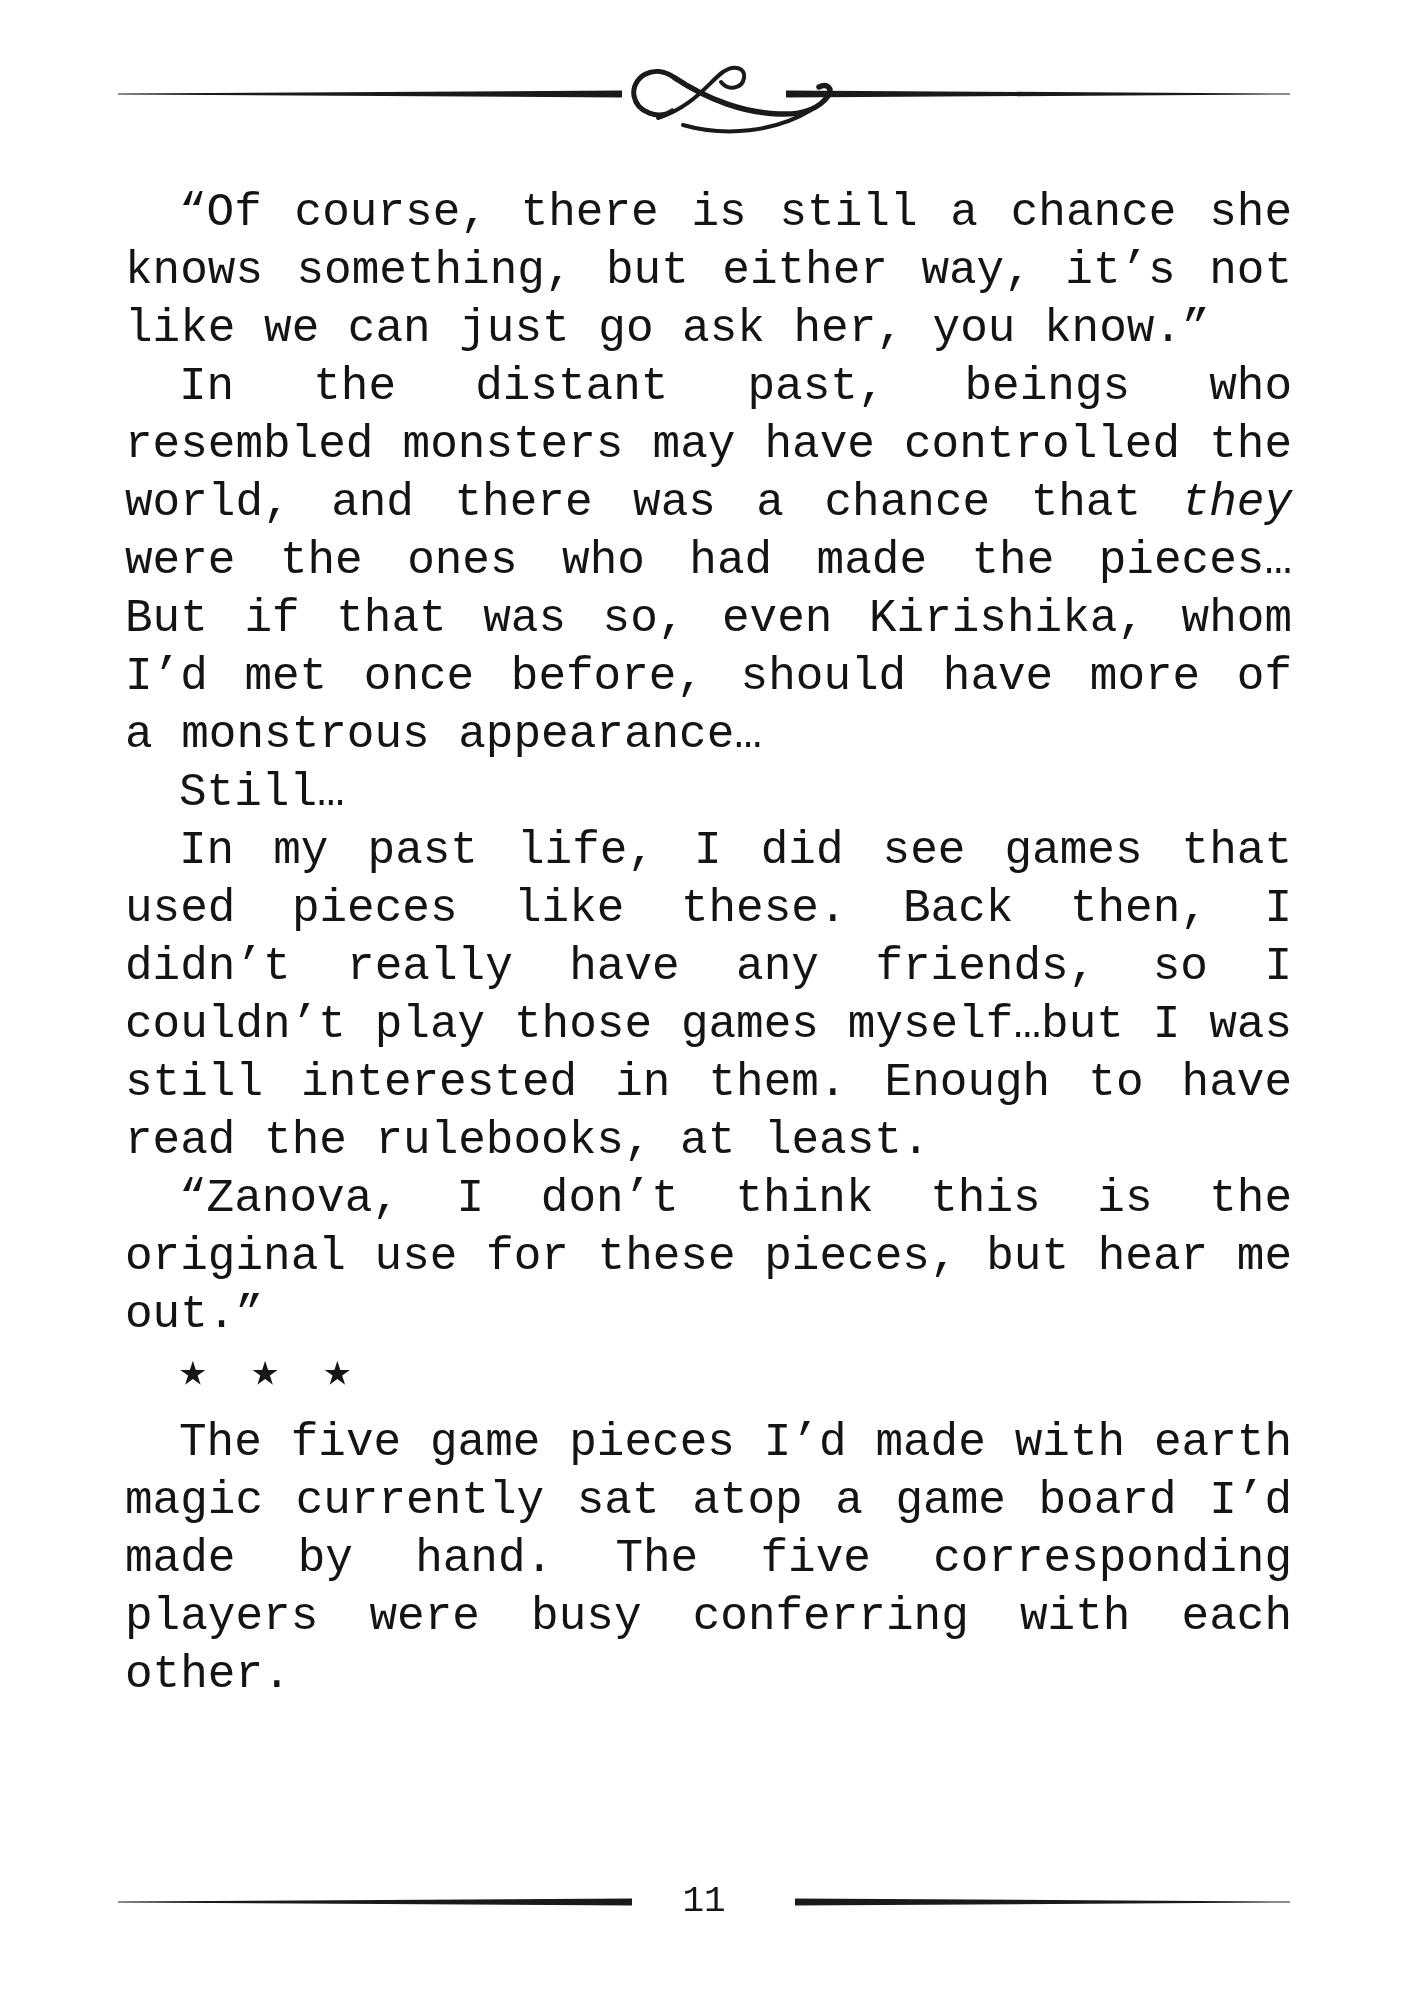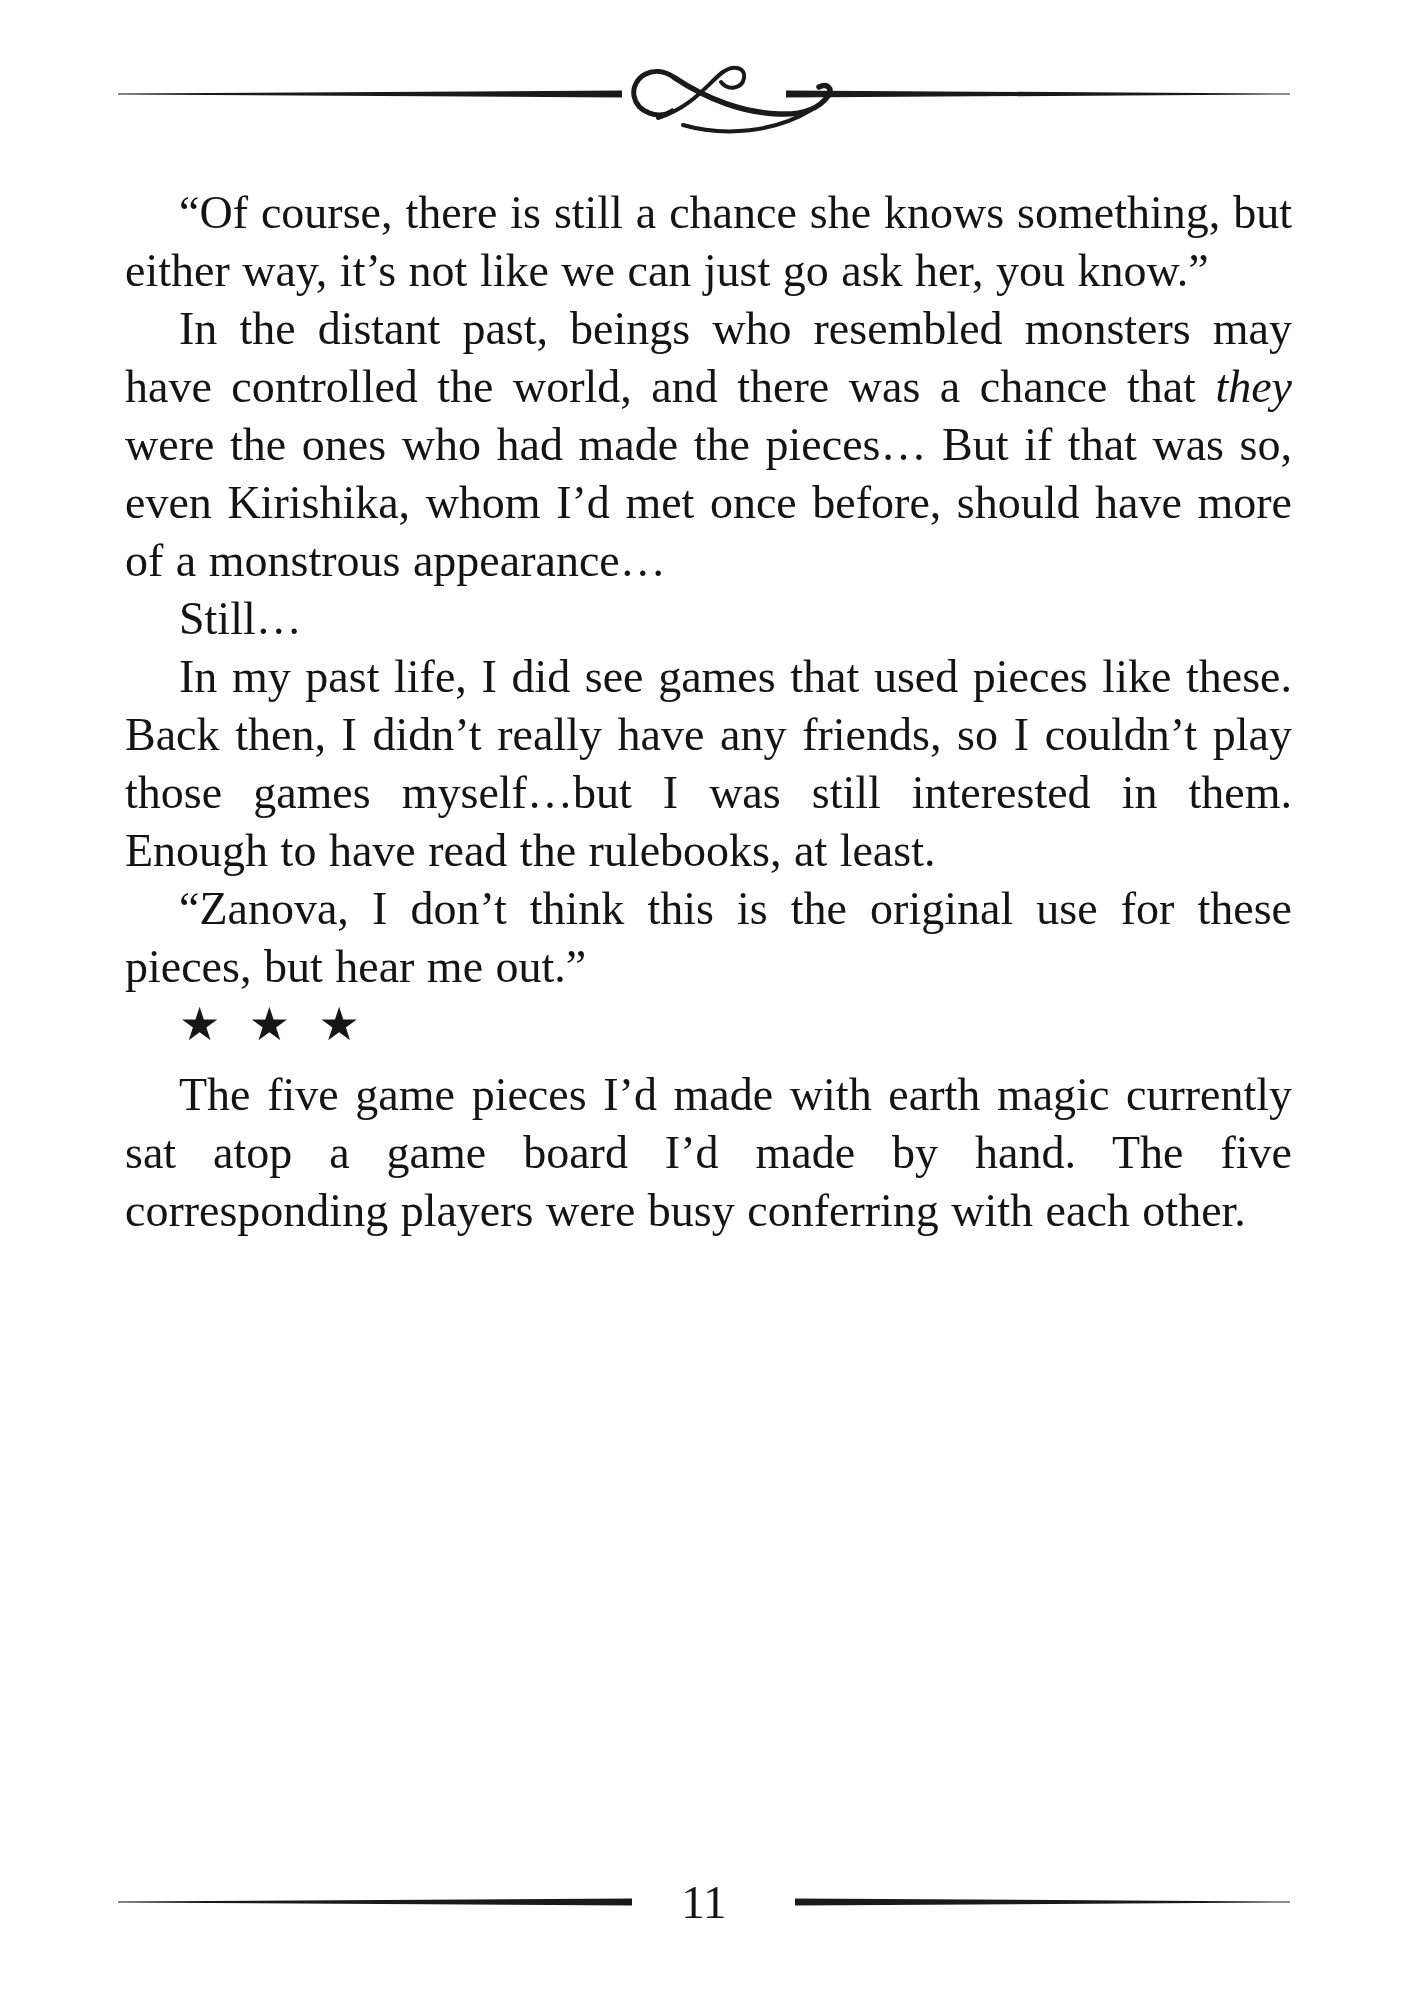--- a/index.html
+++ b/index.html
@@ -6,21 +6,21 @@
     margin: 0;
     padding: 0;
     background: #ffffff;
   }
   .page {
     position: relative;
     width: 1403px;
     height: 2000px;
     background: #ffffff;
     overflow: hidden;
-    font-family: Liberation Serif, serif;
+    font-family: Liberation Mono, monospace;
     color: #141414;
   }
   .top-ornament {
     position: absolute;
     left: 118px;
     top: 52px;
     width: 1172px;
     height: 90px;
   }
   .body-text {
@@ -62,21 +62,21 @@
     left: 0;
     top: 29px;
     width: 1172px;
     height: 10px;
   }
   .page-number {
     position: absolute;
     left: 50%;
     top: 0;
     transform: translateX(-50%);
-    font-size: 47px;
+    font-size: 36px;
     line-height: 68px;
     color: #141414;
   }
 </style>
 </head>
 <body>
 
 <div class="page">
 
   <svg class="top-ornament" viewBox="0 0 1172 90" aria-hidden="true">

